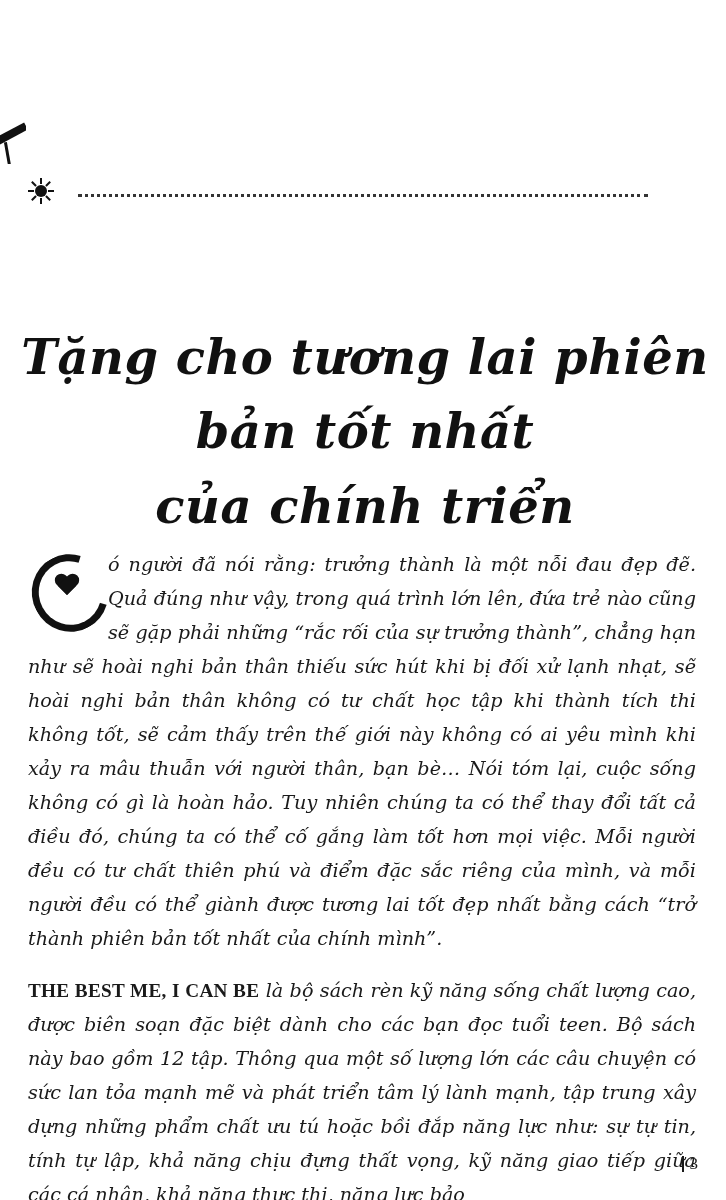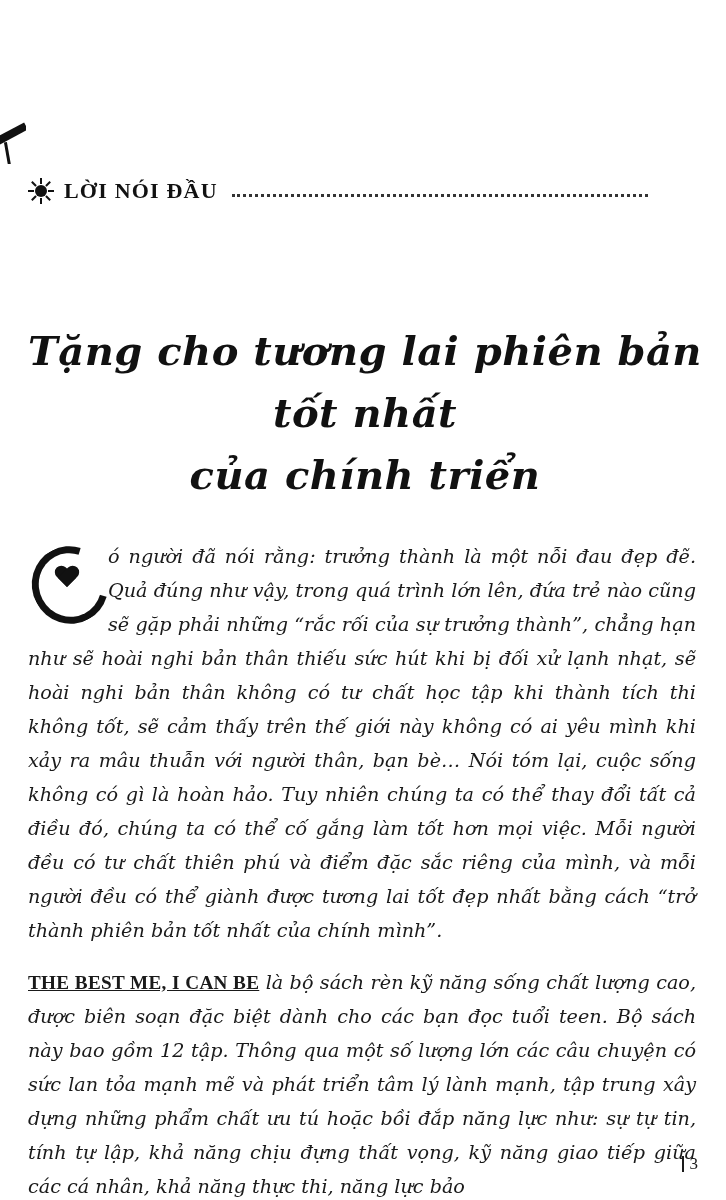--- a/index.html
+++ b/index.html
@@ -116,42 +116,42 @@
   
   .doc-title {
     position: absolute;
     left: 20px;
     top: 320px;
     width: 690px;
     text-align: center;
     font-family: "DejaVu Serif", serif;
     font-style: italic;
     font-weight: bold;
-    font-size: 40px;
+    font-size: 48px;
     line-height: 1.55;
     color: #111;
     letter-spacing: 0.5px;
   }
   .doc-title .line1 { display: block; }
   .doc-title .line2 { display: block; }
 
   
   .body-text {
     position: absolute;
     left: 28px;
     top: 540px;
     width: 668px;
     font-family: "DejaVu Serif", serif;
     font-style: italic;
     font-size: 19.2px;
     line-height: 34px;
     text-align: justify;
     color: #1a1a1a;
   }
-  .para { margin: 0 0 14px 0; }
+  .para { margin: 8px 0 14px 0; }
   .para.second { margin-top: 18px; }
 
   
   .dropcap {
     float: left;
     position: relative;
     width: 74px;
     height: 72px;
     margin: 4px 6px 0 0;
   }
@@ -192,21 +192,20 @@
     left: 0px;
     transform: rotate(45deg);
     transform-origin: 100% 100%;
   }
 
   .bold-series {
     font-style: normal;
     font-weight: bold;
     font-family: "Liberation Serif", serif;
     letter-spacing: 0.3px;
-    text-decoration: underline;
   }
 
   
   .page-number {
     position: absolute;
     right: 28px;
     bottom: 26px;
     font-family: "Liberation Serif", serif;
     font-size: 17px;
     color: #1a1a1a;
@@ -232,21 +231,20 @@
   </div>
 
   <div class="section-head">
     <span class="sun-icon">
       <span class="core"></span>
       <span class="ray"></span>
       <span class="ray r2"></span>
       <span class="ray r3"></span>
       <span class="ray r4"></span>
     </span>
-    <span class="section-title">LỜI NÓI ĐẦU</span>
     <span class="head-rule"></span>
   </div>
 
   <div class="doc-title">
     <span class="line1">Tặng cho tương lai phiên bản tốt nhất</span>
     <span class="line2">của chính triển</span>
   </div>
 
   <div class="body-text">
     <p class="para">

